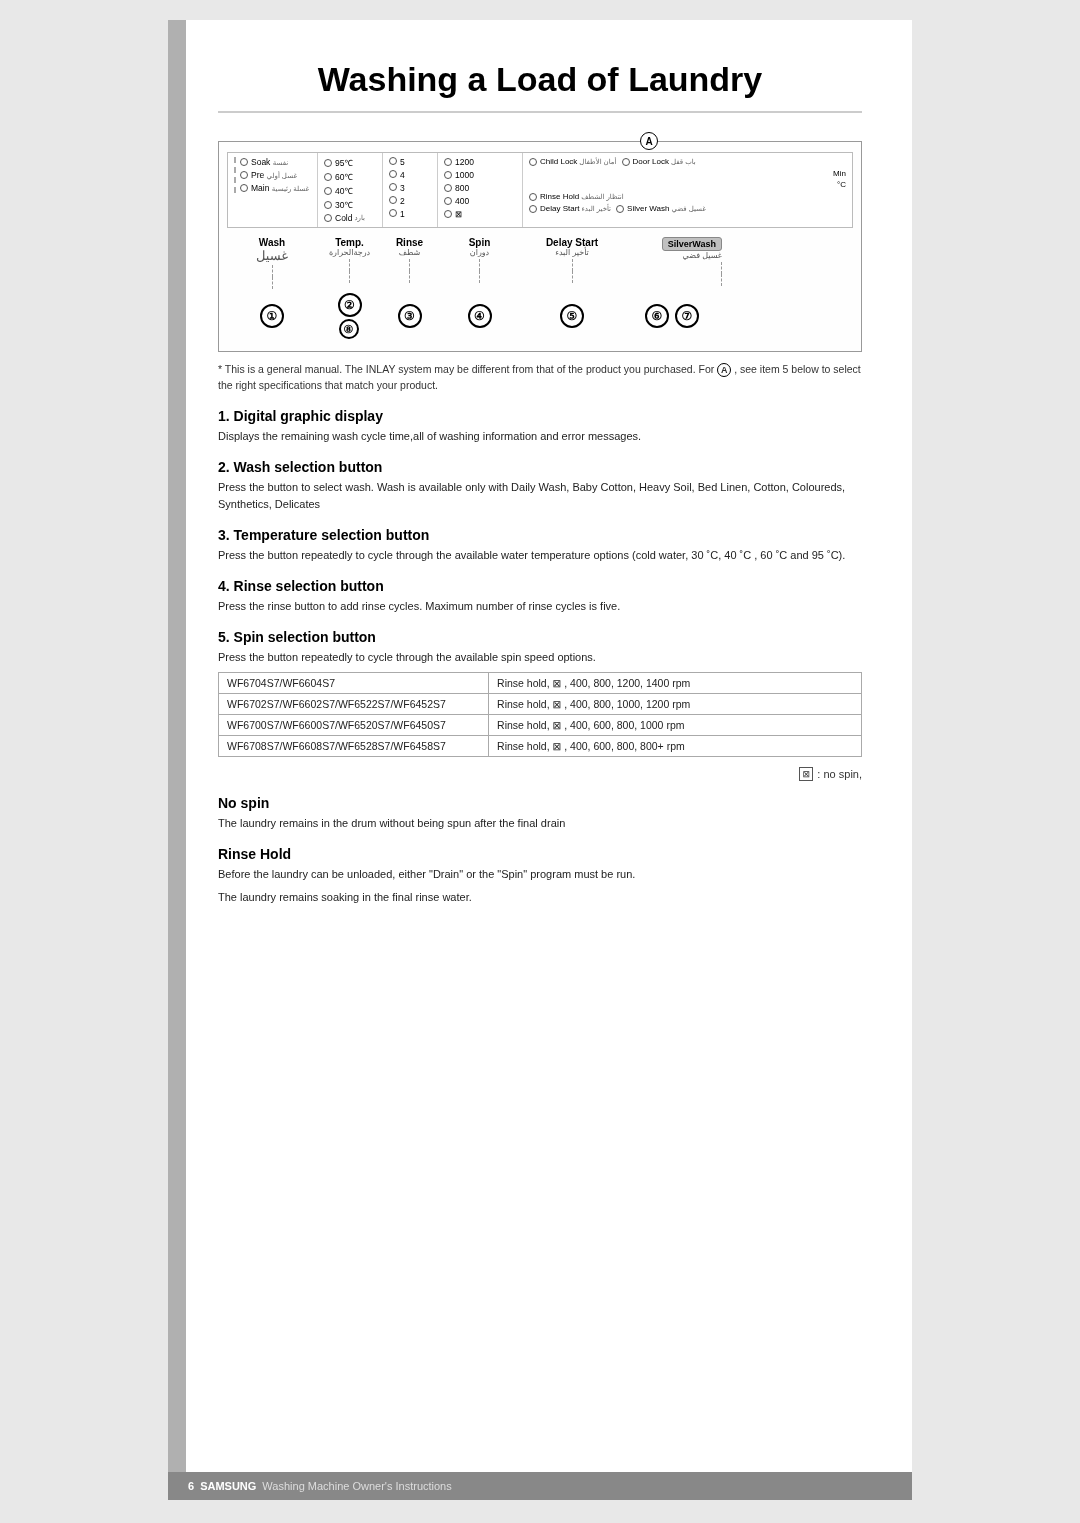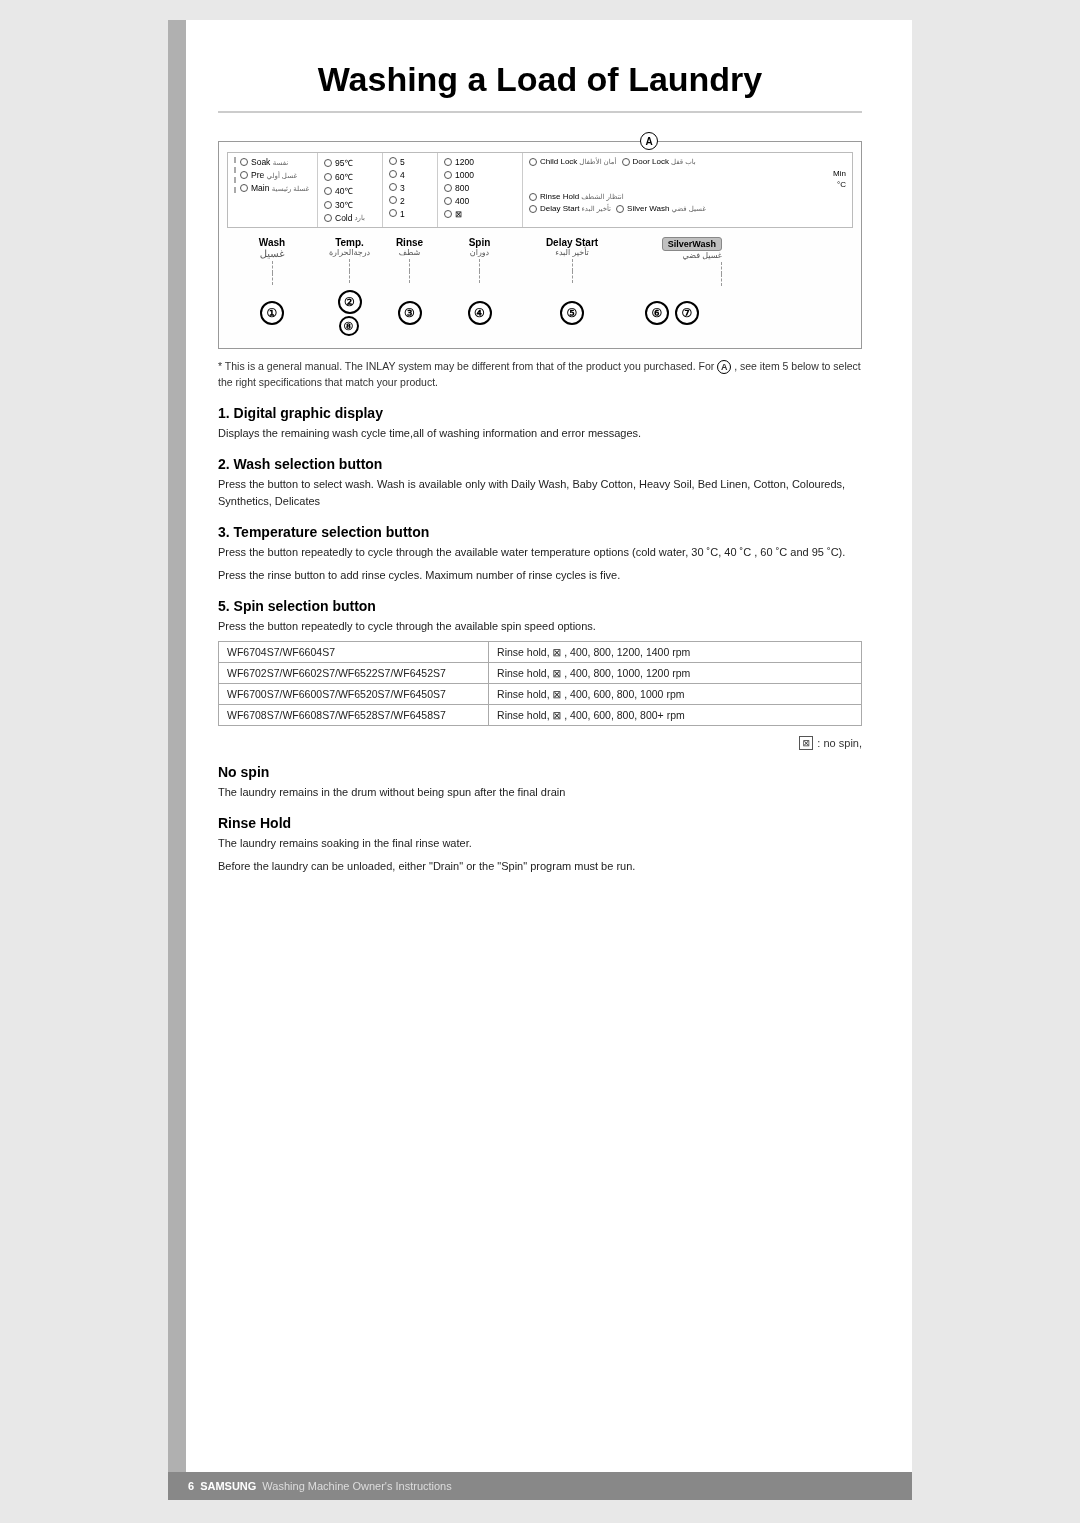--- a/index.html
+++ b/index.html
@@ -231,21 +231,21 @@
           <span class="cr" style="margin-left:3px;"></span>
           <span style="font-size:8px;">Silver Wash</span>
           <span class="small-txt" style="margin-left:2px;">غسيل فضي</span>
         </div>
       </div>
     </div>
 
     <div style="display:grid; grid-template-columns: 90px 65px 55px 85px 100px 100px; padding:6px 0 2px 0;">
       <div style="display:flex;flex-direction:column;align-items:center;font-size:10px;font-weight:bold;">
         <span>Wash</span>
-        <span style="font-size:10px;font-weight:normal;color:#555;">غسيل</span>
+        <span style="font-size:13px;font-weight:normal;color:#555;">غسيل</span>
         <div style="border-left:1px dashed #999;height:12px;margin-top:2px;"></div>
         <div style="border-left:1px dashed #999;height:12px;"></div>
       </div>
       <div style="display:flex;flex-direction:column;align-items:center;font-size:10px;font-weight:bold;">
         <span>Temp.</span>
         <span style="font-size:8px;font-weight:normal;color:#555;">درجةالحرارة</span>
         <div style="border-left:1px dashed #999;height:12px;margin-top:2px;"></div>
         <div style="border-left:1px dashed #999;height:12px;"></div>
       </div>
       <div style="display:flex;flex-direction:column;align-items:center;font-size:10px;font-weight:bold;">
@@ -314,20 +314,23 @@
   <div class="section-heading">
     <span>2. </span><span>Wash selection button</span>
   </div>
   <p class="body-text">Press the button to select wash. Wash is available only with Daily Wash, Baby Cotton, Heavy Soil, Bed Linen, Cotton, Coloureds, Synthetics, Delicates</p>
 
   <div class="section-heading">
     <span>3. </span><span>Temperature selection button</span>
   </div>
   <p class="body-text">Press the button  repeatedly to cycle through the available water temperature options  (cold water, 30 ˚C, 40 ˚C , 60 ˚C and 95 ˚C).</p>
 
+  <div class="section-heading">
+    <span>4. </span><span>Rinse selection button</span>
+  </div>
   <p class="body-text">Press the rinse button to add rinse cycles. Maximum number of rinse cycles is five.</p>
 
   <div class="section-heading">
     <span>5. </span><span>Spin selection button</span>
   </div>
   <p class="body-text">Press the button repeatedly to cycle through the available spin speed options.</p>
 
   <table class="spin-table">
     <tbody>
         <tr>
@@ -351,21 +354,21 @@
 
   <div class="no-spin-row">
     <span class="no-spin-symbol">⊠</span>
     <span>: no spin,</span>
   </div>
 
   <div class="section-heading">No spin</div>
   <p class="body-text">The laundry remains in the drum without being spun after the final drain</p>
 
   <div class="section-heading">Rinse Hold</div>
+  <p class="body-text">Before the laundry can be unloaded, either "Drain" or the "Spin" program must be run.</p>
   <p class="body-text">The laundry remains soaking in the final rinse water.</p>
-  <p class="body-text">Before the laundry can be unloaded, either "Drain" or the "Spin" program must be run.</p>
 
   <div class="footer-bar">
     <span class="footer-text">6</span>
     <span class="footer-text" style="margin-left:6px;">SAMSUNG</span>
     <span style="color:#ddd;font-size:11px;margin-left:6px;">Washing Machine Owner's Instructions</span>
   </div>
 </div>
 
 </body></html>

